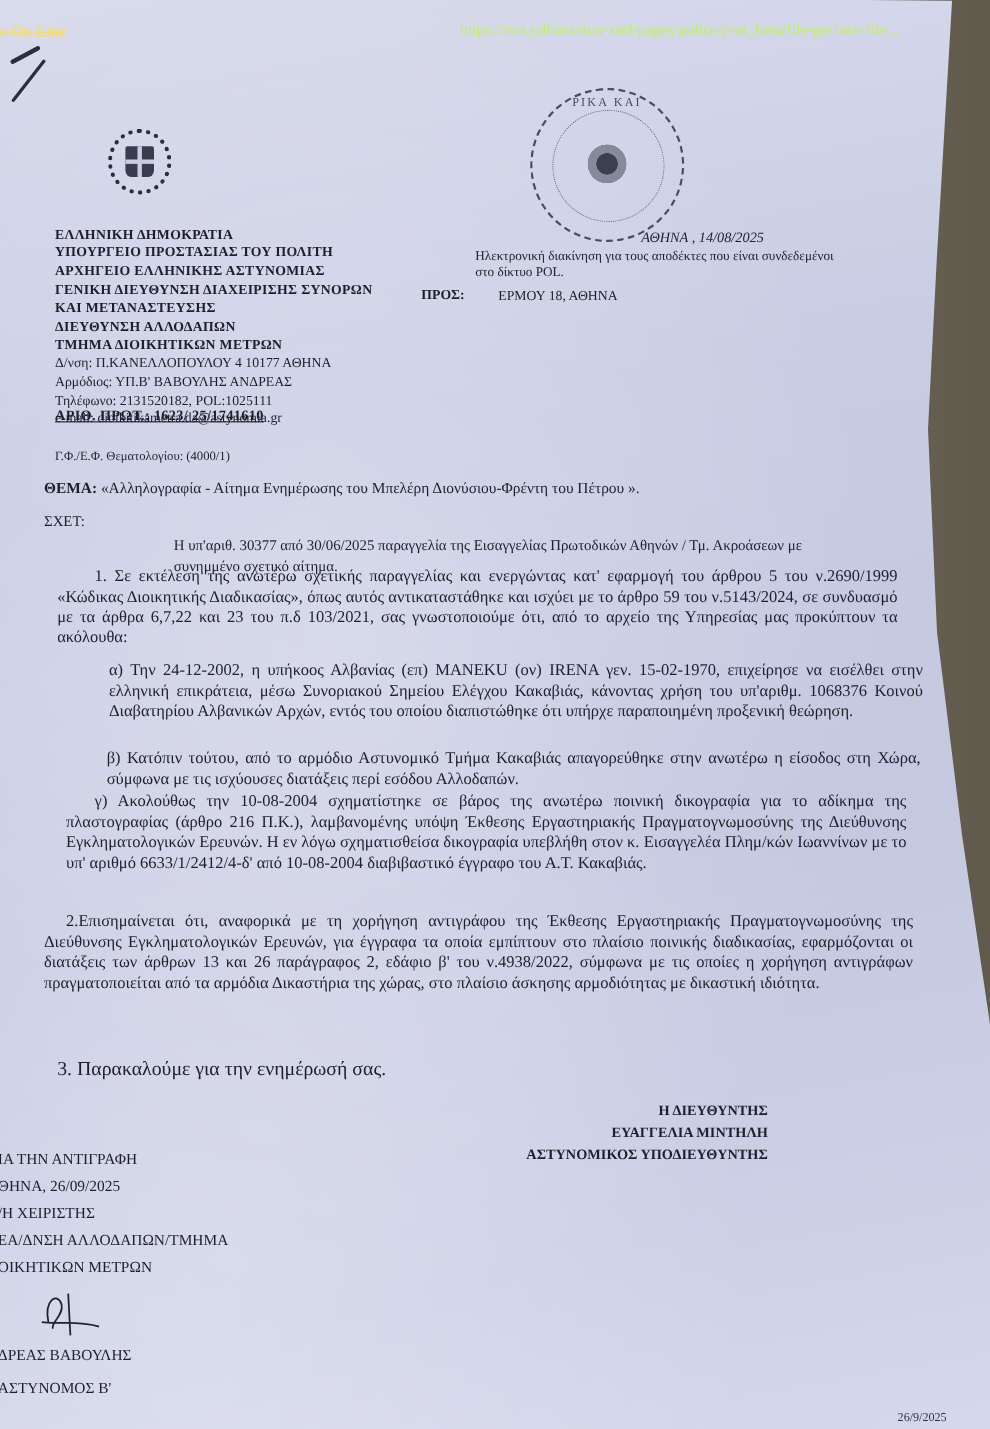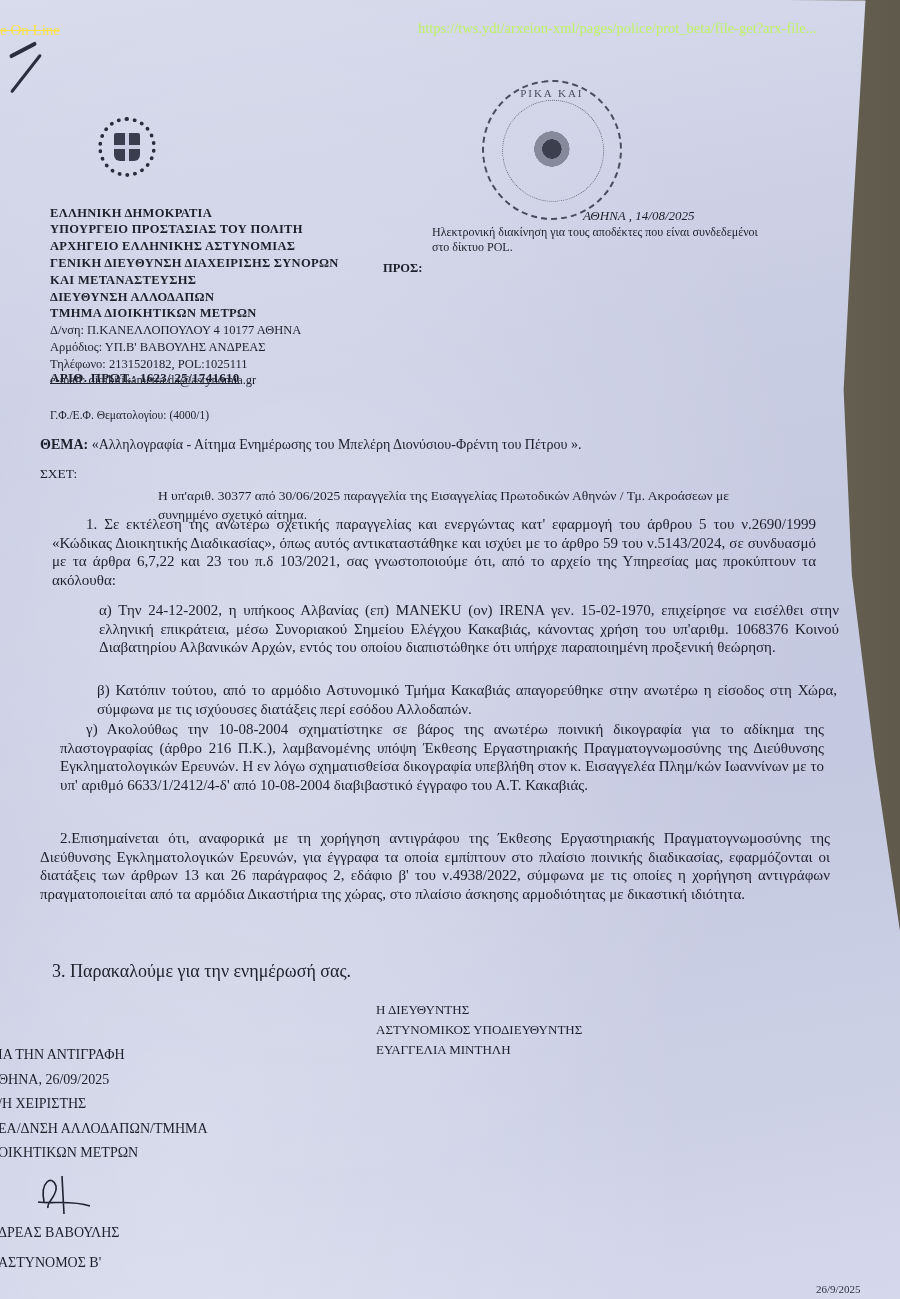--- a/index.html
+++ b/index.html
@@ -64,21 +64,21 @@
   .schet-text { left:158px; top:486px; font-size:13.5px; line-height:19px; white-space:normal; width:600px; }
 
   .para { position:absolute; font-size:15px; line-height:18.6px; text-align:justify; white-space:normal; }
   .p1 { left:52px; top:515px; width:764px; text-indent:34px; }
   .pa { left:76px; top:601px; width:740px; text-indent:0;margin-left:23px; }
   .pb { left:80px; top:681px; width:740px;margin-left:17px; }
   .pc { left:60px; top:720px; width:764px; text-indent:26px; }
   .p2 { left:40px; top:829px; width:790px; text-indent:20px; }
   .p3 { left:52px; top:961px; font-size:18px; }
 
-  .sig { position:absolute; left:376px; top:1000px; width:310px; text-align:left; font-size:13px; line-height:20px; }
+  .sig { position:absolute; left:388px; top:1000px; width:310px; text-align:right; font-size:13px; line-height:20px;font-weight:bold; }
   .copy { position:absolute; left:-2px; top:1043px; font-size:14px; line-height:24.5px; white-space:nowrap; }
   .scribble { position:absolute; left:32px; top:1172px; width:60px; height:44px; }
   .copy2 { position:absolute; left:-2px; top:1218px; font-size:14px; line-height:30px; white-space:nowrap; }
   .footdate { position:absolute; left:816px; top:1283px; font-size:11px; color:#30323e; }
 </style>
 </head>
 <body>
 
 <div class="backdrop"></div>
 
@@ -112,40 +112,41 @@
   <span class="abs info" style="top:357px">Τηλέφωνο: 2131520182, POL:1025111</span>
   <span class="abs info" style="top:373px">e-mail: dioikitikametra.da@astynomia.gr</span>
   <span class="abs prot" style="top:370px">ΑΡΙΘ. ΠΡΩΤ.: 1623/ 25/1741610</span>
   <span class="abs small" style="top:409px">Γ.Φ./Ε.Φ. Θεματολογίου: (4000/1)</span>
 </div>
 
 <span class="abs date1">ΑΘΗΝΑ , 14/08/2025</span>
 <span class="abs elec">Ηλεκτρονική διακίνηση για τους αποδέκτες που είναι συνδεδεμένοι στο δίκτυο POL.</span>
 <span class="abs pros">ΠΡΟΣ:</span>
 <div class="abs recip">
+  <div style="padding-left:18px">ΕΡΜΟΥ 18, ΑΘΗΝΑ</div>
 </div>
 
 <div class="abs subject">
   <b>ΘΕΜΑ:</b>
   <span>«Αλληλογραφία - Αίτημα Ενημέρωσης του Μπελέρη Διονύσιου-Φρέντη του Πέτρου ».</span>
 </div>
 <span class="abs schet-label">ΣΧΕΤ:</span>
 <span class="abs schet-text">Η υπ'αριθ. 30377 από 30/06/2025 παραγγελία της Εισαγγελίας Πρωτοδικών Αθηνών / Τμ. Ακροάσεων με συνημμένο σχετικό αίτημα.</span>
 
 <div class="para p1">1. Σε εκτέλεση της ανωτέρω σχετικής παραγγελίας και ενεργώντας κατ' εφαρμογή του άρθρου 5 του ν.2690/1999 «Κώδικας Διοικητικής Διαδικασίας», όπως αυτός αντικαταστάθηκε και ισχύει με το άρθρο 59 του ν.5143/2024, σε συνδυασμό με τα άρθρα 6,7,22 και 23 του π.δ 103/2021, σας γνωστοποιούμε ότι, από το αρχείο της Υπηρεσίας μας προκύπτουν τα ακόλουθα:</div>
 <div class="para pa">α) Την 24-12-2002, η υπήκοος Αλβανίας (επ) MANEKU (ον) IRENA γεν. 15-02-1970, επιχείρησε να εισέλθει στην ελληνική επικράτεια, μέσω Συνοριακού Σημείου Ελέγχου Κακαβιάς, κάνοντας χρήση του υπ'αριθμ. 1068376 Κοινού Διαβατηρίου Αλβανικών Αρχών, εντός του οποίου διαπιστώθηκε ότι υπήρχε παραποιημένη προξενική θεώρηση.</div>
 <div class="para pb">β) Κατόπιν τούτου, από το αρμόδιο Αστυνομικό Τμήμα Κακαβιάς απαγορεύθηκε στην ανωτέρω η είσοδος στη Χώρα, σύμφωνα με τις ισχύουσες διατάξεις περί εσόδου Αλλοδαπών.</div>
 <div class="para pc">γ) Ακολούθως την 10-08-2004 σχηματίστηκε σε βάρος της ανωτέρω ποινική δικογραφία για το αδίκημα της πλαστογραφίας (άρθρο 216 Π.Κ.), λαμβανομένης υπόψη Έκθεσης Εργαστηριακής Πραγματογνωμοσύνης της Διεύθυνσης Εγκληματολογικών Ερευνών. Η εν λόγω σχηματισθείσα δικογραφία υπεβλήθη στον κ. Εισαγγελέα Πλημ/κών Ιωαννίνων με το υπ' αριθμό 6633/1/2412/4-δ' από 10-08-2004 διαβιβαστικό έγγραφο του Α.Τ. Κακαβιάς.</div>
 <div class="para p2">2.Επισημαίνεται ότι, αναφορικά με τη χορήγηση αντιγράφου της Έκθεσης Εργαστηριακής Πραγματογνωμοσύνης της Διεύθυνσης Εγκληματολογικών Ερευνών, για έγγραφα τα οποία εμπίπτουν στο πλαίσιο ποινικής διαδικασίας, εφαρμόζονται οι διατάξεις των άρθρων 13 και 26 παράγραφος 2, εδάφιο β' του ν.4938/2022, σύμφωνα με τις οποίες η χορήγηση αντιγράφων πραγματοποιείται από τα αρμόδια Δικαστήρια της χώρας, στο πλαίσιο άσκησης αρμοδιότητας με δικαστική ιδιότητα.</div>
 <div class="abs p3">3. Παρακαλούμε για την ενημέρωσή σας.</div>
 
 <div class="sig">
   <div>Η ΔΙΕΥΘΥΝΤΗΣ</div>
+  <div>ΕΥΑΓΓΕΛΙΑ ΜΙΝΤΗΛΗ</div>
   <div>ΑΣΤΥΝΟΜΙΚΟΣ ΥΠΟΔΙΕΥΘΥΝΤΗΣ</div>
-  <div>ΕΥΑΓΓΕΛΙΑ ΜΙΝΤΗΛΗ</div>
 </div>
 
 <div class="copy">
   <div>ΙΑ ΤΗΝ ΑΝΤΙΓΡΑΦΗ</div>
   <div>ΘΗΝΑ, 26/09/2025</div>
   <div>/Η ΧΕΙΡΙΣΤΗΣ</div>
   <div>ΕΑ/ΔΝΣΗ ΑΛΛΟΔΑΠΩΝ/ΤΜΗΜΑ</div>
   <div>ΟΙΚΗΤΙΚΩΝ ΜΕΤΡΩΝ</div>
 </div>
 <svg class="scribble" viewBox="0 0 60 44">

